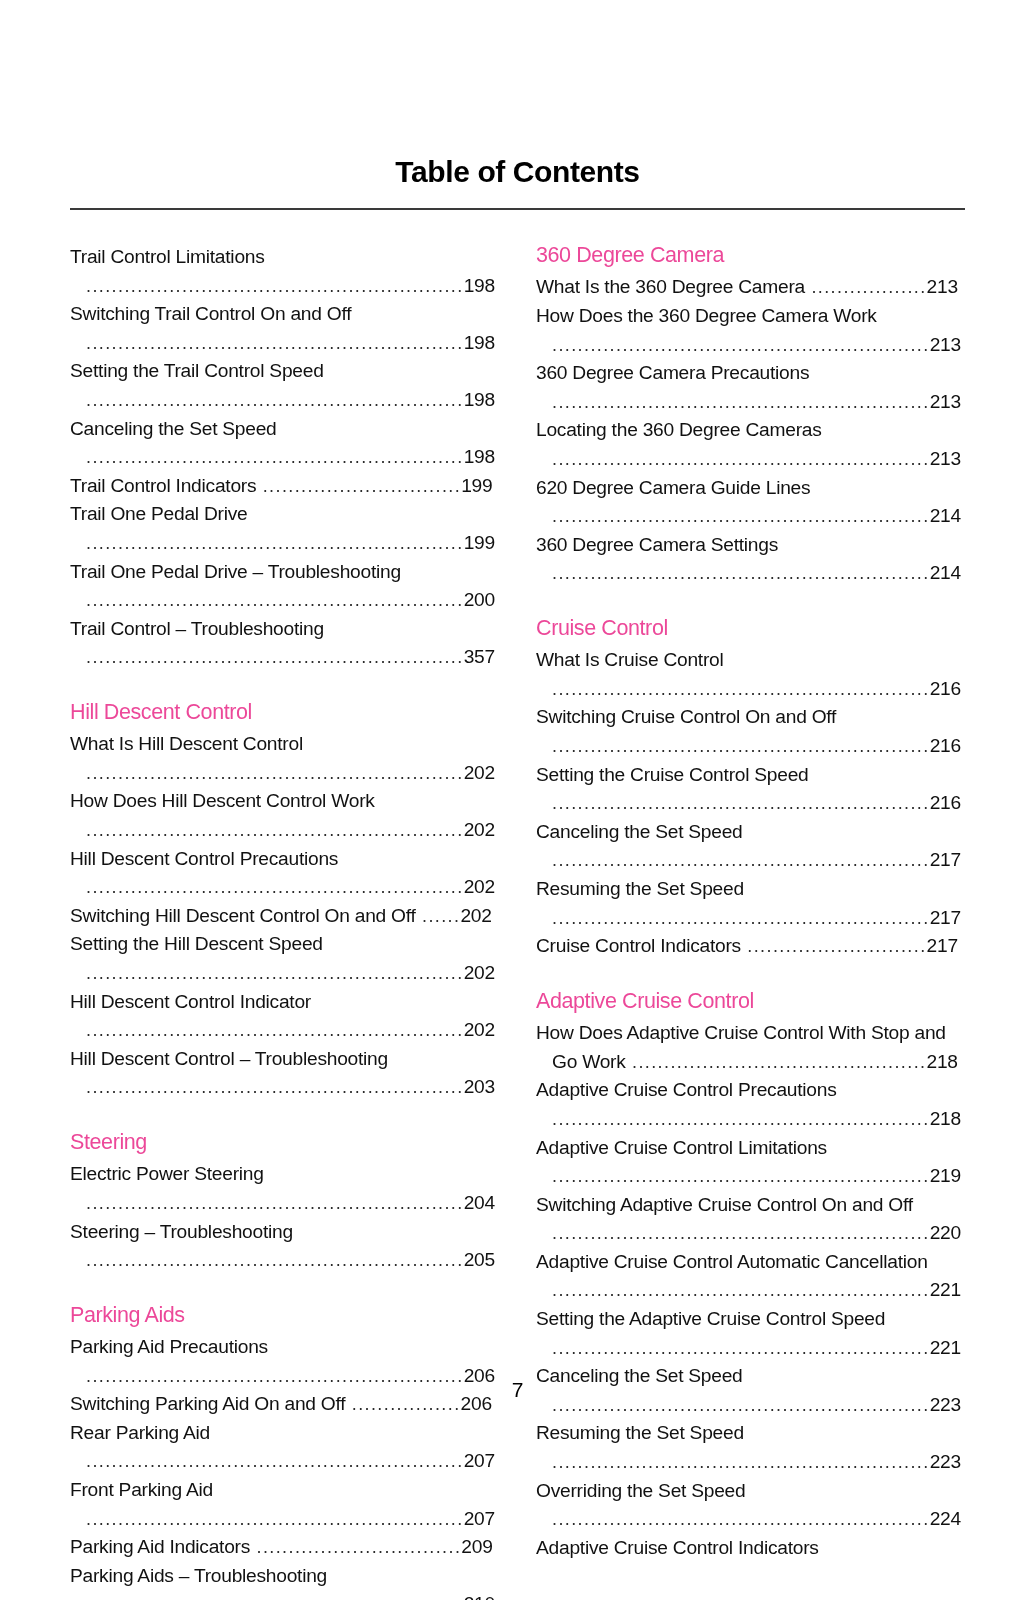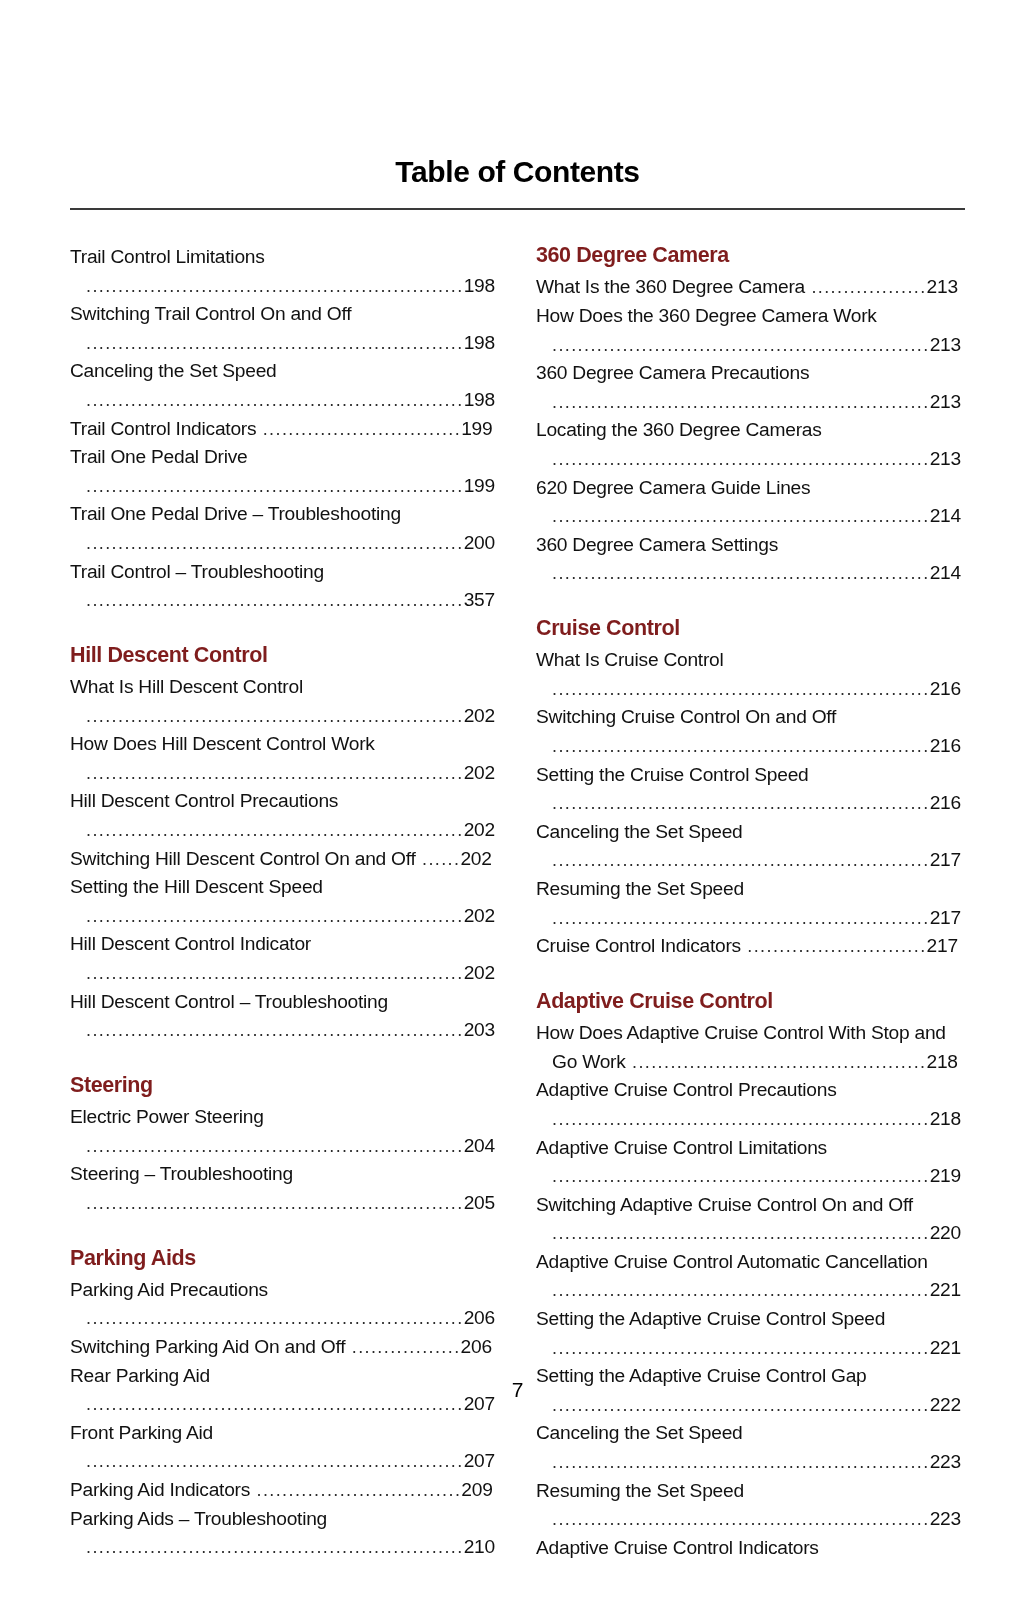--- a/index.html
+++ b/index.html
@@ -43,26 +43,26 @@
     width: 895px;
     display: flex;
     gap: 37px;
   }
   .column {
     width: 429px;
     flex: 0 0 429px;
   }
   .sec-head {
     font-size: 21.5px;
-    font-weight: bold;
+    font-weight: normal;
     letter-spacing: -0.4px;
     line-height: 1.18;
     margin-top: 28px;
     margin-bottom: 5px;
-    color: #7f1d1d;
+    color: #ec4899;
   }
   .column > .sec-head:first-child {
     margin-top: 0;
   }
   .toc-entry {
     font-size: 19.2px;
     line-height: 28.6px;
     color: #111;
     letter-spacing: -0.25px;
     display: block;
@@ -106,20 +106,23 @@
 
   <div class="columns">
     <div class="column" id="col-left">
         <div class="toc-entry">
           <span class="wrap"><span>Trail Control Limitations</span><span class="leader"> ...........................................................</span><span class="pg">198</span></span>
         </div>
         <div class="toc-entry">
           <span class="wrap"><span>Switching Trail Control On and Off</span><span class="leader"> ...........................................................</span><span class="pg">198</span></span>
         </div>
         <div class="toc-entry">
+          <span class="wrap"><span>Setting the Trail Control Speed</span><span class="leader"> ...........................................................</span><span class="pg">198</span></span>
+        </div>
+        <div class="toc-entry">
           <span class="wrap"><span>Canceling the Set Speed</span><span class="leader"> ...........................................................</span><span class="pg">198</span></span>
         </div>
         <div class="toc-entry">
           <span class="wrap"><span>Trail Control Indicators</span><span class="leader"> ...............................</span><span class="pg">199</span></span>
         </div>
         <div class="toc-entry">
           <span class="wrap"><span>Trail One Pedal Drive</span><span class="leader"> ...........................................................</span><span class="pg">199</span></span>
         </div>
         <div class="toc-entry">
           <span class="wrap"><span>Trail One Pedal Drive – Troubleshooting</span><span class="leader"> ...........................................................</span><span class="pg">200</span></span>
@@ -228,27 +231,27 @@
         <div class="toc-entry">
           <span class="wrap"><span>Switching Adaptive Cruise Control On and Off</span><span class="leader"> ...........................................................</span><span class="pg">220</span></span>
         </div>
         <div class="toc-entry">
           <span class="wrap"><span>Adaptive Cruise Control Automatic Cancellation</span><span class="leader"> ...........................................................</span><span class="pg">221</span></span>
         </div>
         <div class="toc-entry">
           <span class="wrap"><span>Setting the Adaptive Cruise Control Speed</span><span class="leader"> ...........................................................</span><span class="pg">221</span></span>
         </div>
         <div class="toc-entry">
-          <span class="wrap"><span>Setting the Adaptive Cruise Control Gap</span><span class="leader"> ...........................................................</span><span class="pg">222</span></span>
-        </div>
-        <div class="toc-entry">
           <span class="wrap"><span>Canceling the Set Speed</span><span class="leader"> ...........................................................</span><span class="pg">223</span></span>
         </div>
         <div class="toc-entry">
           <span class="wrap"><span>Resuming the Set Speed</span><span class="leader"> ...........................................................</span><span class="pg">223</span></span>
+        </div>
+        <div class="toc-entry">
+          <span class="wrap"><span>Overriding the Set Speed</span><span class="leader"> ...........................................................</span><span class="pg">224</span></span>
         </div>
         <div class="toc-entry">
           <span class="wrap"><span>Adaptive Cruise Control Indicators</span></span>
         </div>
       </div>
   </div>
 
   <div class="page-number">7</div>
 </div>
 

